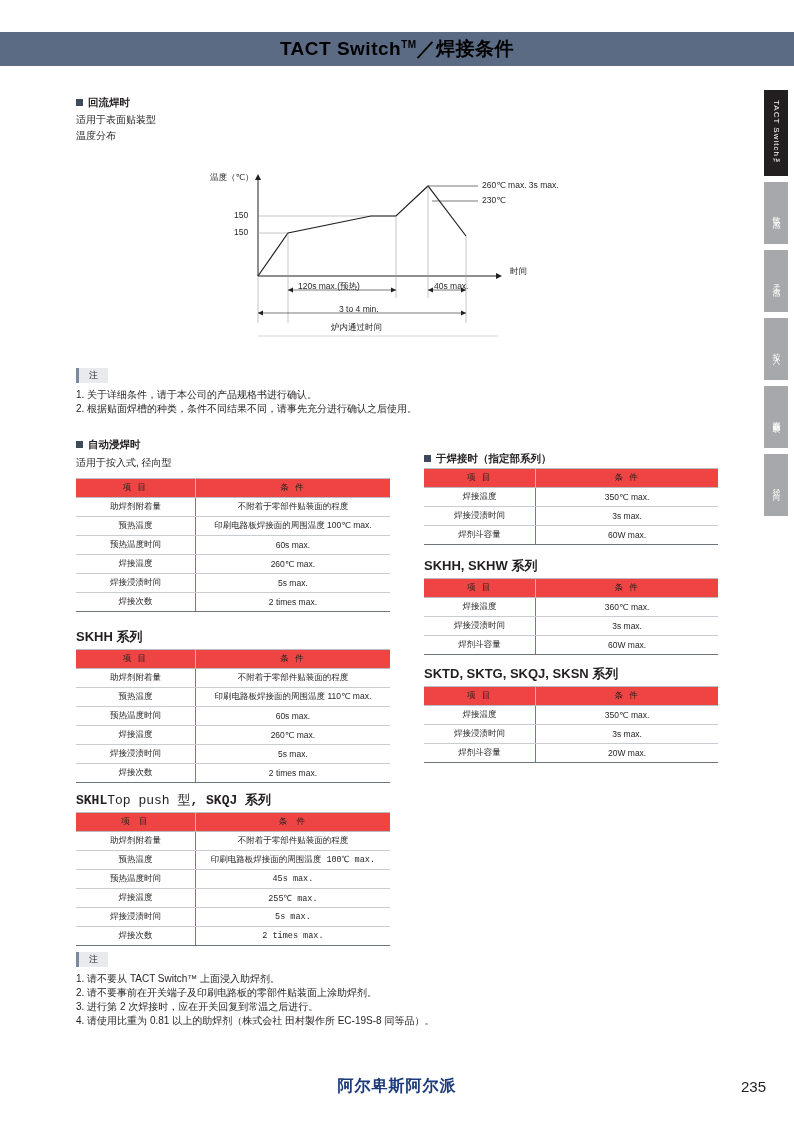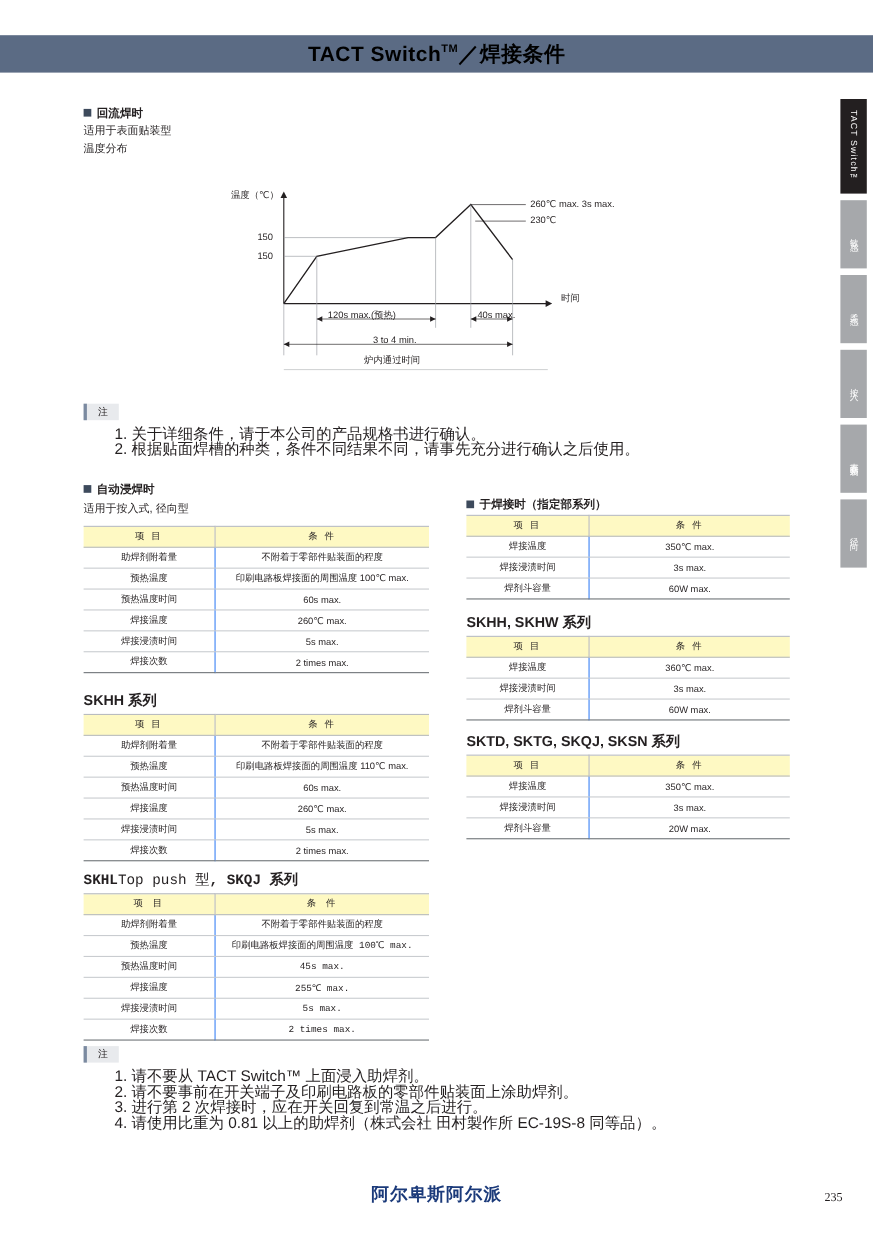--- a/index.html
+++ b/index.html
@@ -44,44 +44,44 @@
 
   
   .chart-wrap{position:absolute;left:236px;top:168px;width:320px;height:185px;}
   .chart-label{position:absolute;font-size:8.5px;color:#231f20;white-space:nowrap;}
 
   
   .note-tag{
     display:inline-block;background:#e8eaed;border-left:3px solid #7b8aa0;
     font-size:9px;padding:1px 10px;color:#231f20;
   }
-  .note-line{font-size:14px;line-height:14px;color:#231f20;margin-left:28px;}
+  .note-line{font-size:10px;line-height:14px;color:#231f20;}
 
   
   table.spec{border-collapse:collapse;font-size:8.5px;width:100%;}
   table.spec th{
-    background:#fef9c3;border:1px solid #b9bcc0;border-left:none;border-right:none;
+    background:#ef4444;border:1px solid #b9bcc0;border-left:none;border-right:none;
     font-weight:normal;padding:3px 0;text-align:center;letter-spacing:2px;
   }
   table.spec th.first{border-right:1px solid #b9bcc0;}
   table.spec td{
     border-bottom:1px solid #c9ccd0;padding:3px 0;text-align:center;color:#231f20;
   }
   table.spec td.k{border-right:1px solid #3b82f6;width:38%;}
   table.spec tr:last-child td{border-bottom:1px solid #6f7478;}
   table.spec{border-top:1px solid #6f7478;}
   .tbl-cap{font-size:13px;font-weight:bold;margin:0 0 3px 0;}
   .tbl-cap span.norm{font-weight:normal;}
 
   .block{position:absolute;}
   .footer-brand{
     position:absolute;left:0;bottom:26px;width:794px;text-align:center;
     font-size:16px;font-weight:bold;color:#1b3a7a;letter-spacing:1px;
   }
-  .page-num{position:absolute;right:28px;bottom:28px;font-size:11px;color:#231f20;font-family:Liberation Serif, serif;}
+  .page-num{position:absolute;right:28px;bottom:28px;font-size:15px;color:#231f20;}
 </style>
 </head>
 <body>
 
 <div class="top-rule"></div>
 
 <div class="header-bar">
   <div class="header-title">
     <span>TACT Switch</span><sup>TM</sup><span>／焊接条件</span>
   </div>

